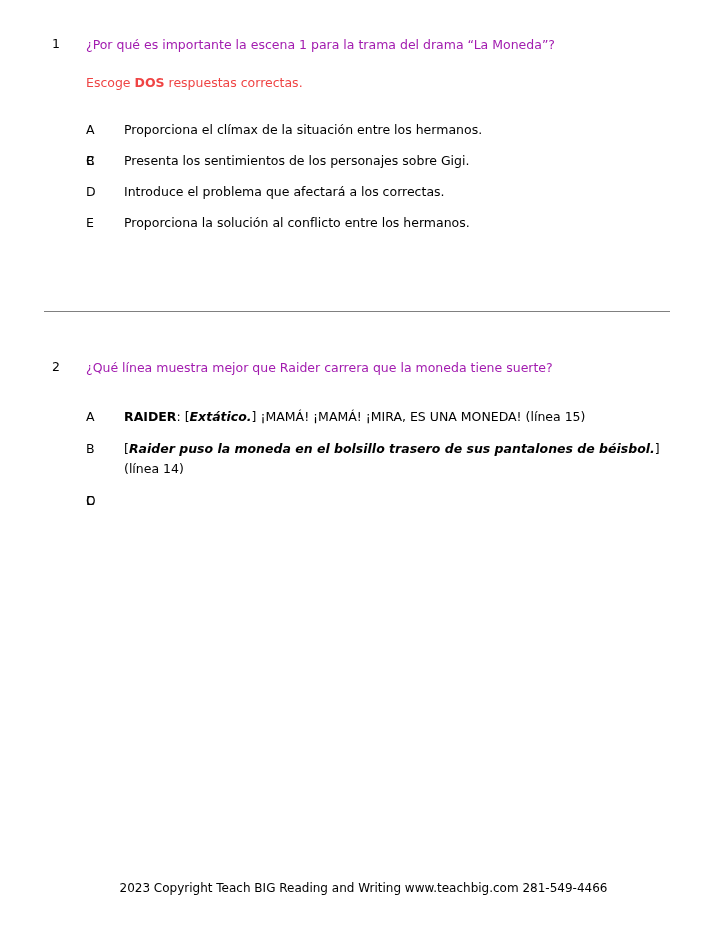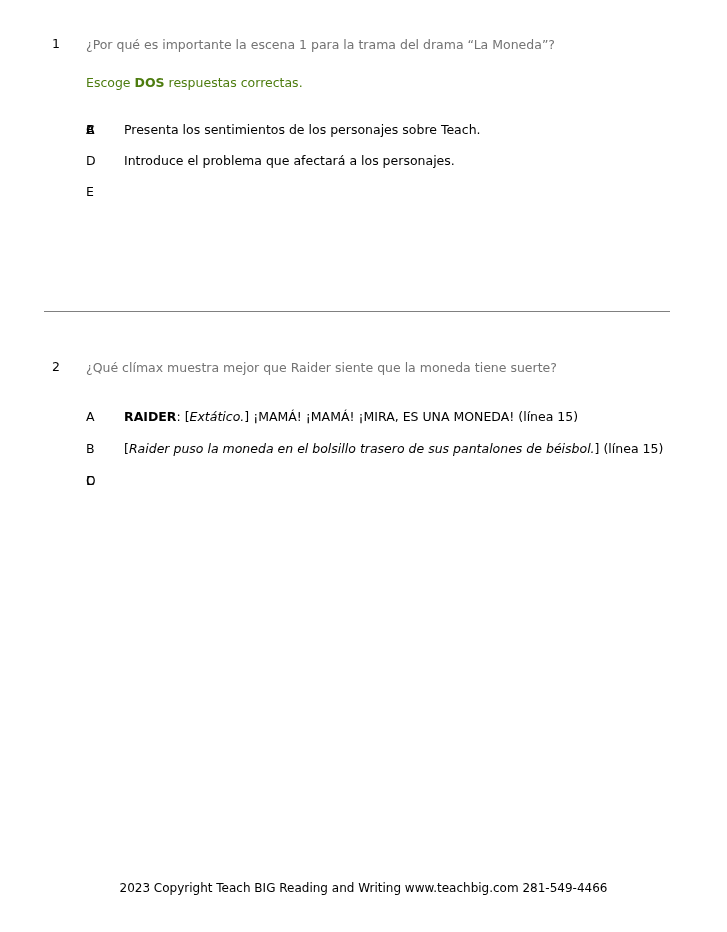--- a/index.html
+++ b/index.html
@@ -42,27 +42,27 @@
     position: absolute;
     left: 52px;
     top: 0;
     font-size: 12.5px;
     line-height: 20px;
     color: #000;
   }
   .q-stem {
     font-size: 12.5px;
     line-height: 20px;
-    color: #737373;
+    color: #a21caf;
   }
   .q-subinstruction {
     padding-left: 86px;
     font-size: 12.5px;
     line-height: 20px;
-    color: #4d7c0f;
+    color: #ef4444;
   }
 
   
   .options {
     margin: 0;
     padding: 0;
     list-style: none;
   }
   .option {
     position: relative;
@@ -82,21 +82,21 @@
   .option-text {
     display: block;
     font-size: 12.5px;
     line-height: 20px;
   }
 
   .q1-option { margin-bottom: 11px; }
   .q2-option { margin-bottom: 12px; }
 
   b, .bold { font-weight: bold; }
-  i, .ital { font-style: italic; }
+  i, .ital { font-style: italic; font-weight: bold; }
 
   
   .divider {
     position: absolute;
     left: 44px;
     width: 626px;
     height: 1px;
     background: #808080;
     border: 0;
     margin: 0;
@@ -125,58 +125,60 @@
       <span class="q-stem">¿Por qué es importante la escena 1 para la trama del drama “La Moneda”?</span>
     </div>
 
     <div class="q-subinstruction" style="margin-top:18px;">
       <span>Escoge </span><b>DOS</b><span> respuestas correctas.</span>
     </div>
 
     <ul class="options" style="margin-top:27px;">
       <li class="option q1-option">
         <span class="option-letter">A</span>
+        <span class="option-text">Proporciona el clímax de la situación entre los hermanos.</span>
       </li>
       <li class="option q1-option">
         <span class="option-letter">B</span>
       </li>
       <li class="option q1-option">
         <span class="option-letter">C</span>
-        <span class="option-text">Presenta los sentimientos de los personajes sobre Teach.</span>
+        <span class="option-text">Presenta los sentimientos de los personajes sobre Gigi.</span>
       </li>
       <li class="option q1-option">
         <span class="option-letter">D</span>
-        <span class="option-text">Introduce el problema que afectará a los personajes.</span>
+        <span class="option-text">Introduce el problema que afectará a los correctas.</span>
       </li>
       <li class="option q1-option">
         <span class="option-letter">E</span>
+        <span class="option-text">Proporciona la solución al conflicto entre los hermanos.</span>
       </li>
     </ul>
 
   </section>
 
   <hr class="divider" style="top:311px;">
 
   <section class="question-block" style="top:357px;">
 
     <div class="q-stem-row">
       <span class="q-number">2</span>
-      <span class="q-stem">¿Qué clímax muestra mejor que Raider siente que la moneda tiene suerte?</span>
+      <span class="q-stem">¿Qué línea muestra mejor que Raider carrera que la moneda tiene suerte?</span>
     </div>
 
     <ul class="options" style="margin-top:29px;">
 
       <li class="option q2-option">
         <span class="option-letter">A</span>
         <span class="option-text"><b>RAIDER</b><span>: [</span><i>Extático.</i><span>] ¡MAMÁ! ¡MAMÁ! ¡MIRA, ES UNA MONEDA!  (línea 15)</span></span>
       </li>
 
       <li class="option q2-option">
         <span class="option-letter">B</span>
-        <span class="option-text"><span>[</span><i>Raider puso la moneda en el bolsillo trasero de sus pantalones de béisbol.</i><span>]</span><span> (línea 15)</span></span>
+        <span class="option-text"><span>[</span><i>Raider puso la moneda en el bolsillo trasero de sus pantalones de béisbol.</i><span>]</span><span> (línea 14)</span></span>
       </li>
 
       <li class="option q2-option">
         <span class="option-letter">C</span>
       </li>
 
       <li class="option q2-option">
         <span class="option-letter">D</span>
       </li>
 

